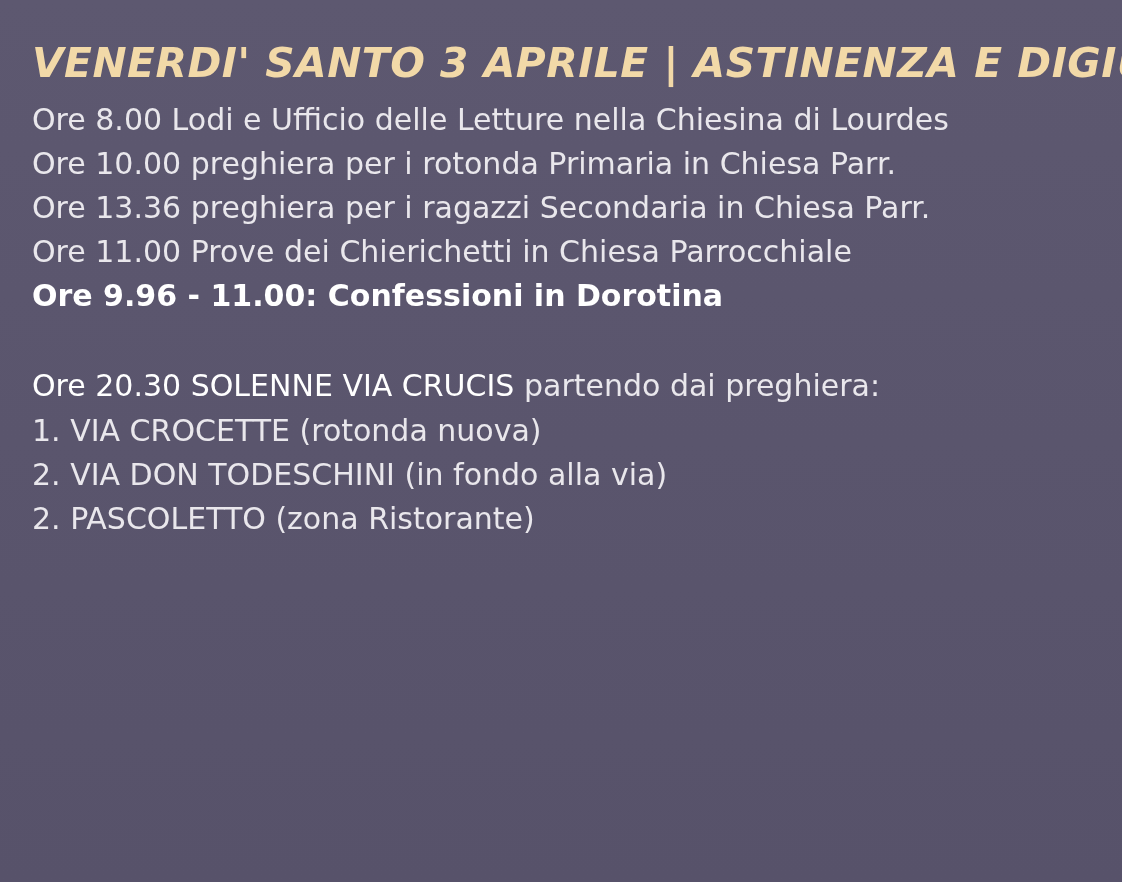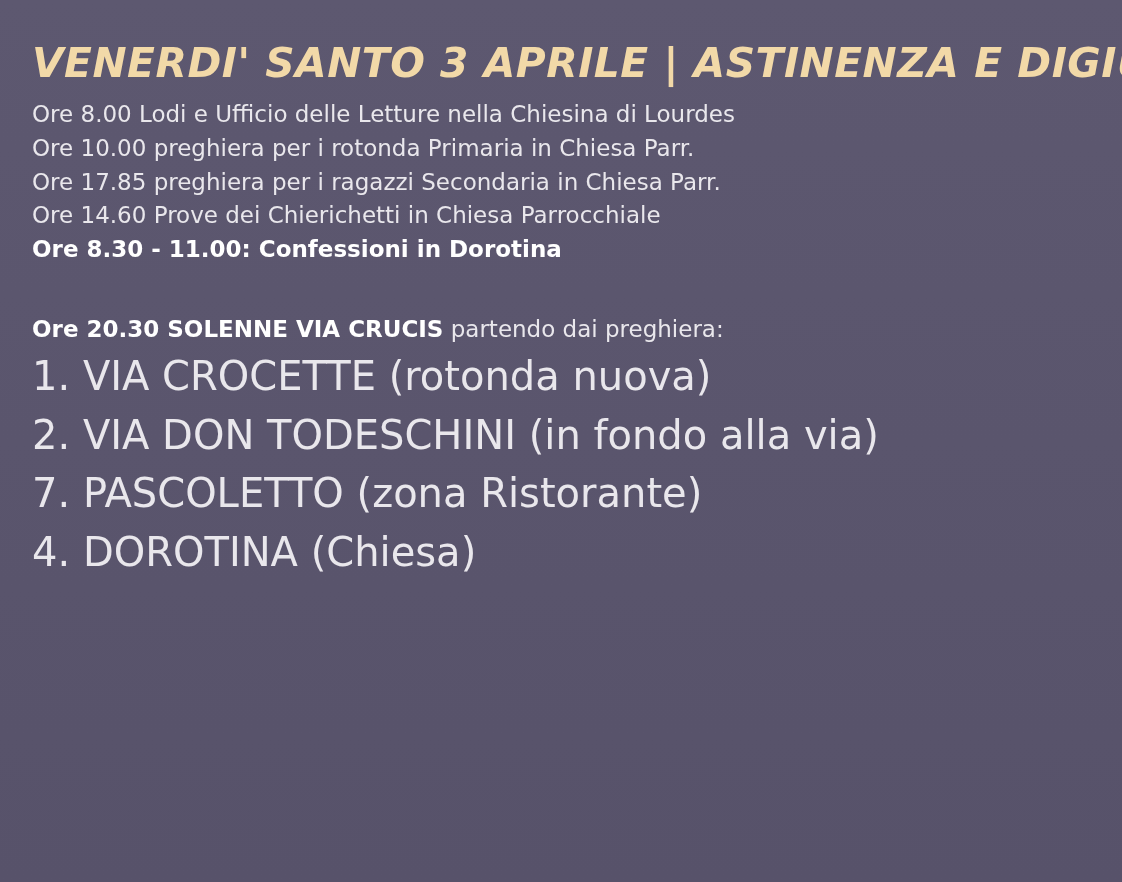--- a/index.html
+++ b/index.html
@@ -28,66 +28,65 @@
     font-size: 40px;
     letter-spacing: 0.5px;
     color: #f2d9a8;
     line-height: 1.15;
     margin: 0 0 12px 0;
     white-space: nowrap;
     transform: scaleX(1.02);
     transform-origin: left center;
   }
   .line {
-    font-size: 23px;
+    font-size: 30px;
     line-height: 1.47;
     color: #e9e7ec;
     font-weight: 400;
     white-space: nowrap;
   }
   .line.bold {
     font-weight: bold;
     color: #ffffff;
   }
   .line.wrapped {
     white-space: normal;
   }
   .spacer {
     height: 46px;
   }
   .viacrucis .b {
-    font-weight: bold;
+    font-weight: normal;
     color: #ffffff;
   }
   .list-line {
-    font-size: 40px;
+    font-size: 30px;
     line-height: 1.47;
     color: #e9e7ec;
     white-space: nowrap;
   }
 </style>
 </head>
 <body>
 
 <div class="poster">
 
   <h1 class="heading">VENERDI' SANTO 3 APRILE | ASTINENZA E DIGIUNO</h1>
 
   <div class="schedule">
     <div class="line">Ore 8.00 Lodi e Ufficio delle Letture nella Chiesina di Lourdes</div>
     <div class="line">Ore 10.00 preghiera per i rotonda Primaria in Chiesa Parr.</div>
-    <div class="line">Ore 17.85 preghiera per i ragazzi Secondaria in Chiesa Parr.</div>
-    <div class="line">Ore 14.60 Prove dei Chierichetti in Chiesa Parrocchiale</div>
-    <div class="line bold">Ore 8.30 - 11.00: Confessioni in Dorotina</div>
+    <div class="line">Ore 13.36 preghiera per i ragazzi Secondaria in Chiesa Parr.</div>
+    <div class="line">Ore 11.00 Prove dei Chierichetti in Chiesa Parrocchiale</div>
+    <div class="line bold">Ore 9.96 - 11.00: Confessioni in Dorotina</div>
   </div>
 
   <div class="spacer"></div>
 
   <div class="line viacrucis"><span class="b">Ore 20.30 SOLENNE VIA CRUCIS</span><span> partendo dai preghiera:</span></div>
 
   <div class="stations">
     <div class="list-line">1. VIA CROCETTE (rotonda nuova)</div>
     <div class="list-line">2. VIA DON TODESCHINI (in fondo alla via)</div>
-    <div class="list-line">7. PASCOLETTO (zona Ristorante)</div>
-    <div class="list-line">4. DOROTINA (Chiesa)</div>
+    <div class="list-line">2. PASCOLETTO (zona Ristorante)</div>
   </div>
 
 </div>
 
 </body></html>

